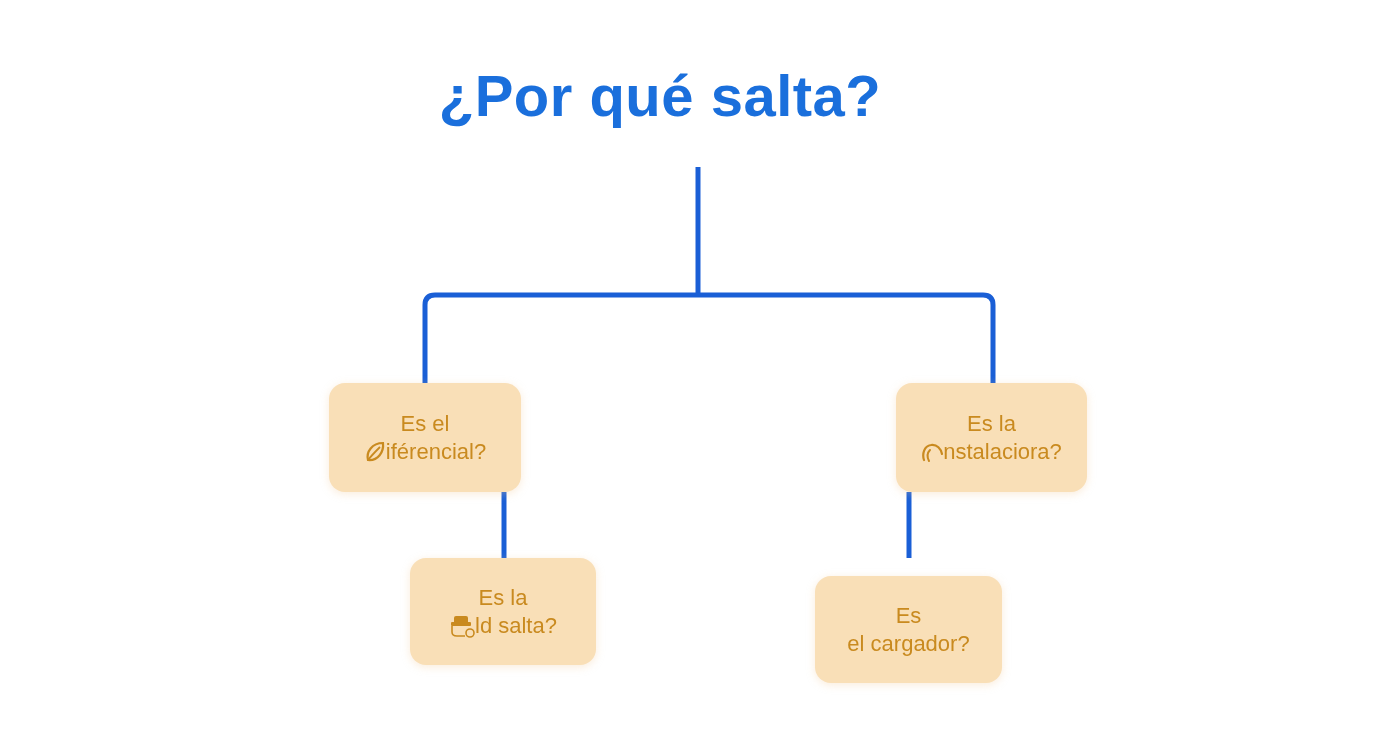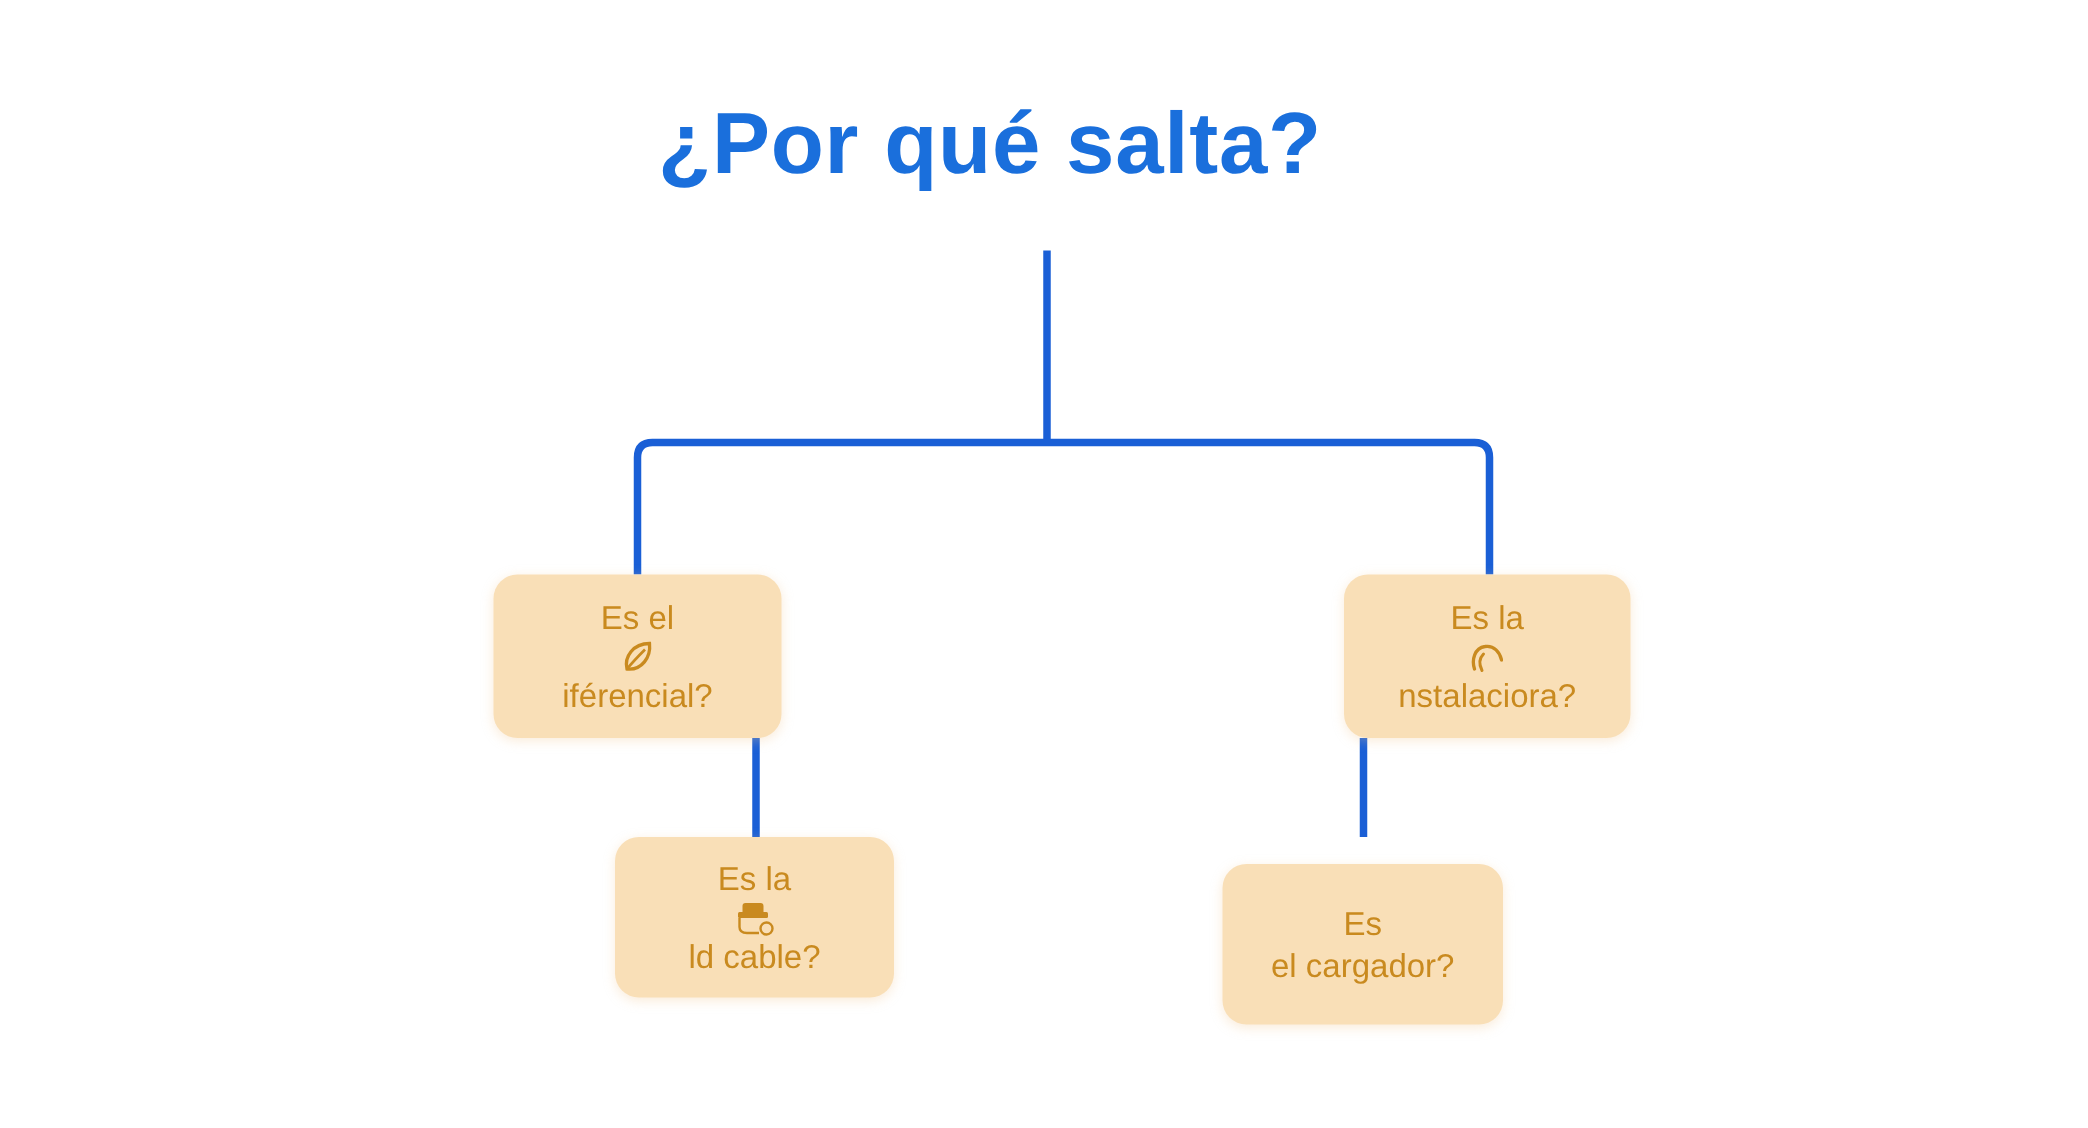--- a/index.html
+++ b/index.html
@@ -45,21 +45,20 @@
       display: flex;
       flex-direction: column;
       align-items: center;
       justify-content: center;
       font-family: "Liberation Sans", "DejaVu Sans", sans-serif;
     }
     .node .line2 {
       display: flex;
       align-items: center;
       justify-content: center;
-      flex-direction: column;
     }
     .node .icon {
       display: inline-block;
       width: 22px;
       height: 24px;
       margin-right: 0px;
     }
     #node-diferencial { left: 329px; top: 383px; width: 192px; height: 109px; }
     #node-instalacion { left: 896px; top: 383px; width: 191px; height: 109px; }
     #node-cable       { left: 410px; top: 558px; width: 186px; height: 107px; }
@@ -111,21 +110,21 @@
   <div>Es la</div>
   <div class="line2">
     <span class="icon" style="width:26px;">
       <svg width="26" height="24" viewBox="0 0 26 24">
         <rect x="5" y="2" width="14" height="8" rx="2" fill="#c98a1f"></rect>
         <rect x="2" y="8" width="20" height="4" rx="1" fill="#c98a1f"></rect>
         <path d="M3 12 L3 18 Q3 22 8 22 L16 22" fill="none" stroke="#c98a1f" stroke-width="1.6"></path>
         <circle cx="21" cy="19" r="4" fill="none" stroke="#c98a1f" stroke-width="1.6"></circle>
       </svg>
     </span>
-    <span>ld cable?</span>
+    <span>ld salta?</span>
   </div>
 </div>
 
 <div class="node" id="node-cargador">
   <div>Es</div>
   <div class="line2">
     <span>el cargador?</span>
   </div>
 </div>
 

